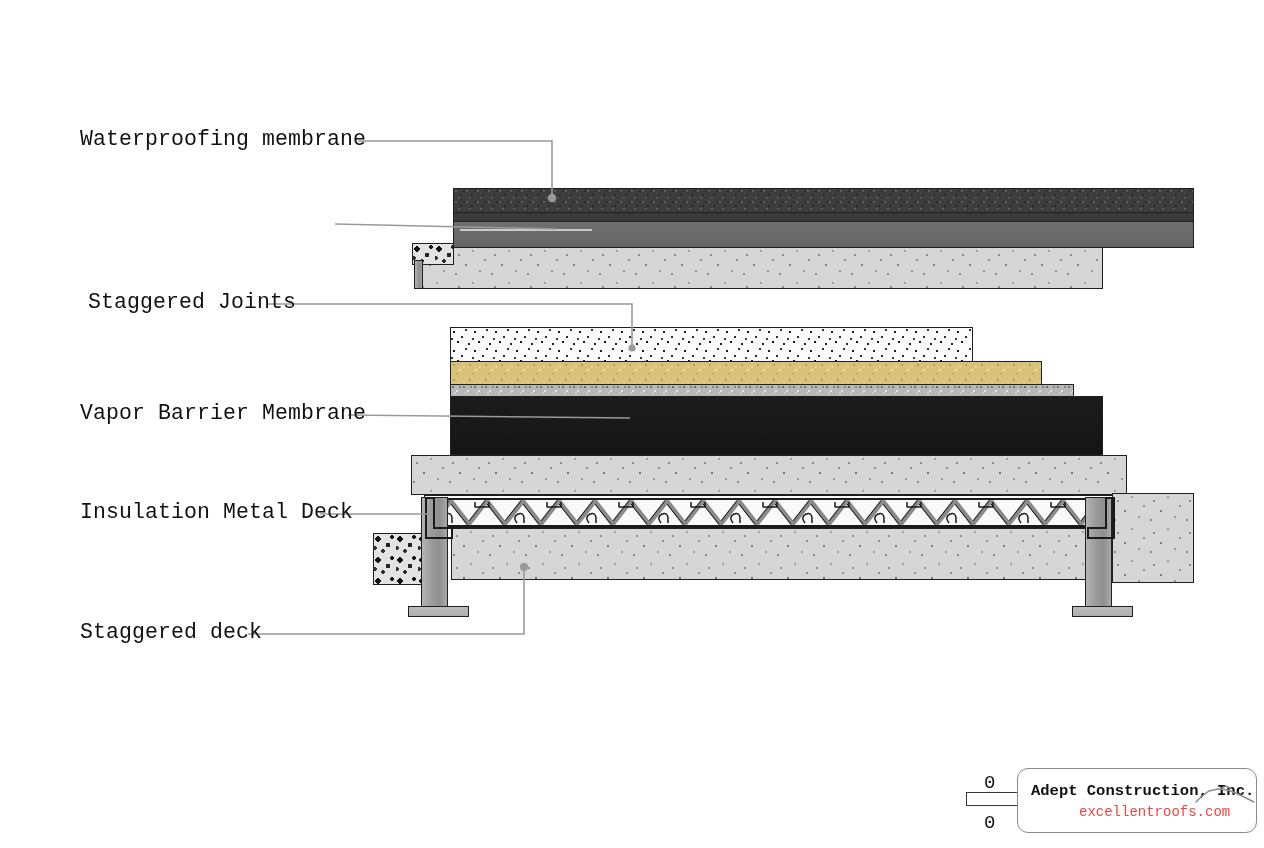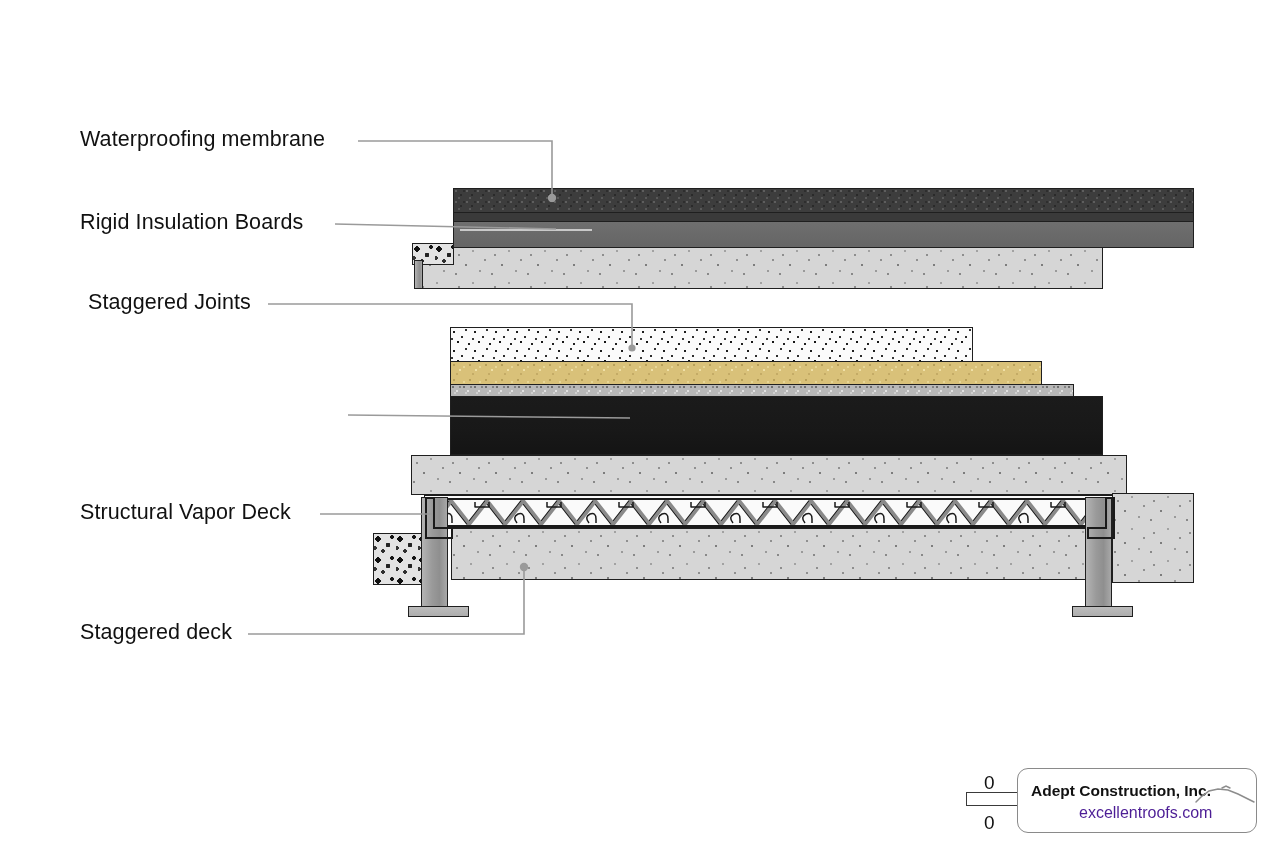--- a/index.html
+++ b/index.html
@@ -4,21 +4,21 @@
 <title>Roof Assembly Detail</title>
 <style>
   html,body{margin:0;padding:0;background:#ffffff;}
   body{
     width:1264px;height:848px;
     font-family:"Liberation Sans","DejaVu Sans",sans-serif;
     -webkit-font-smoothing:antialiased;
     overflow:hidden;
     position:relative;
   }
-  #stage{position:relative;width:1216px;height:848px;background:#fff;}
+  #stage{position:relative;width:1216px;height:848px;background:#fff;font-family:Liberation Mono, monospace;}
 
   
   .label{
     position:absolute;
     font-size:21.5px;
     color:#111111;
     white-space:nowrap;
     letter-spacing:.1px;
     line-height:1;
   }
@@ -37,21 +37,21 @@
     background:#ffffff;
     box-sizing:border-box;
   }
   .legend-title{
     position:absolute;
     font-size:15.5px;font-weight:bold;color:#111;
     white-space:nowrap;
   }
   .legend-sub{
     position:absolute;
-    font-size:16px;color:#4c1d95;
+    font-size:14px;color:#ef4444;
     white-space:nowrap;
   }
   .scale-num{
     position:absolute;
     font-size:19px;color:#111;
   }
   .scale-bar{
     position:absolute;
     border:1.3px solid #3a3a3a;
     background:#fff;
@@ -253,23 +253,23 @@
       <path d="M248 634 L524 634 L524 570"></path>
     </g>
     <g fill="#9a9a9a" stroke="none">
       <circle cx="552" cy="198" r="4.2"></circle>
       <circle cx="524" cy="567" r="4.2"></circle>
       <circle cx="632" cy="348" r="3.6"></circle>
     </g>
   </svg>
 
   <div class="label" style="left:80px;top:129px;">Waterproofing membrane</div>
-  <div class="label" style="left:80px;top:212px;">Rigid Insulation Boards</div>
   <div class="label" style="left:88px;top:292px;">Staggered Joints</div>
-  <div class="label" style="left:80px;top:502px;">Structural Vapor Deck</div>
+  <div class="label" style="left:80px;top:403px;">Vapor Barrier Membrane</div>
+  <div class="label" style="left:80px;top:502px;">Insulation Metal Deck</div>
   <div class="label" style="left:80px;top:622px;">Staggered deck</div>
 
   <div>
     <div class="scale-num" style="left:984px;top:772px;">0</div>
     <div class="scale-bar" style="left:966px;top:792px;width:55px;height:14px;"></div>
     <div class="scale-num" style="left:984px;top:812px;">0</div>
   </div>
 
   <div class="legend-box" style="left:1017px;top:768px;width:240px;height:65px;">
   </div>

